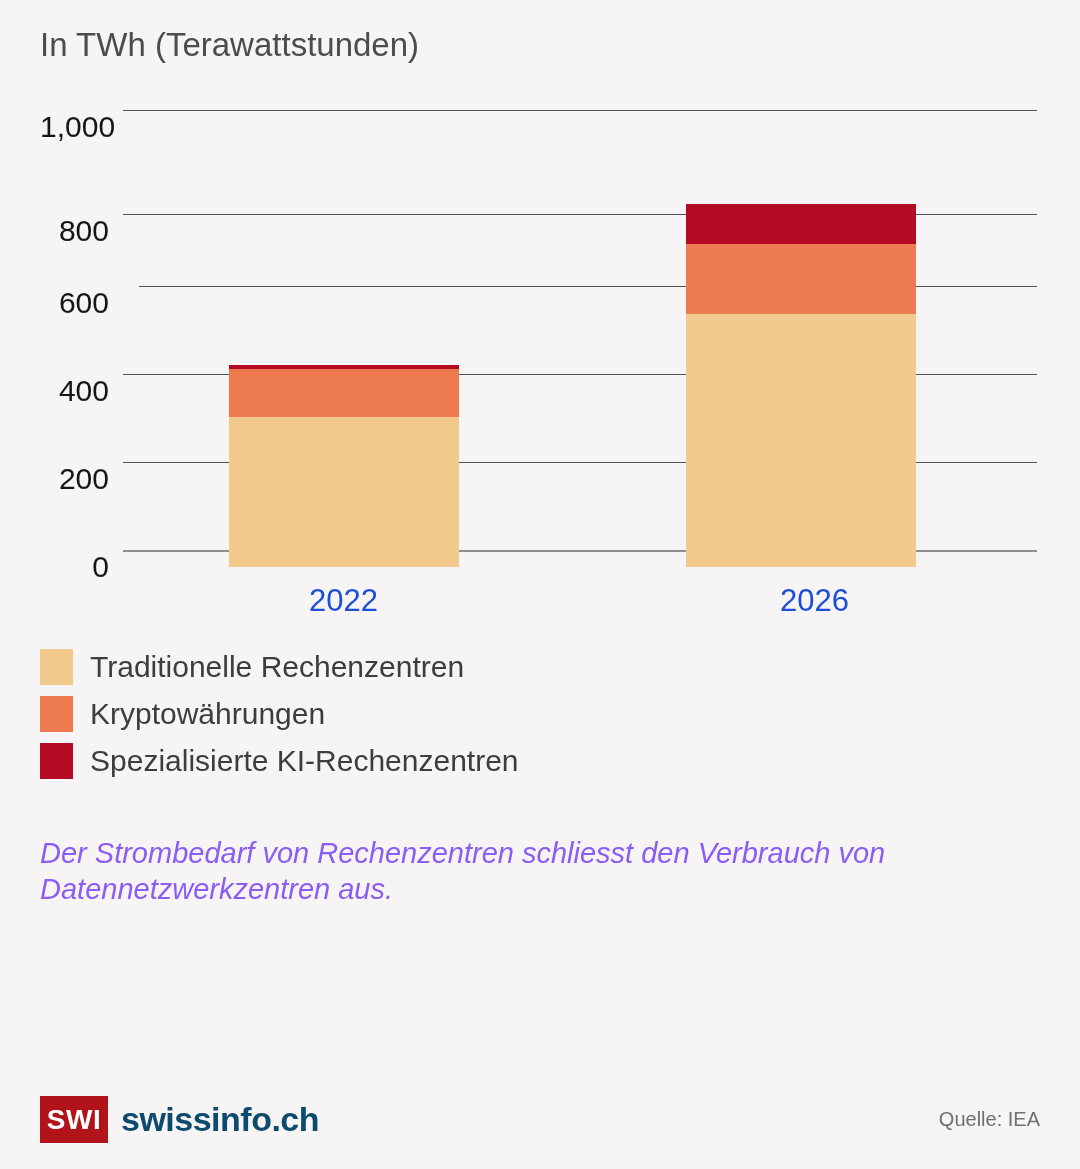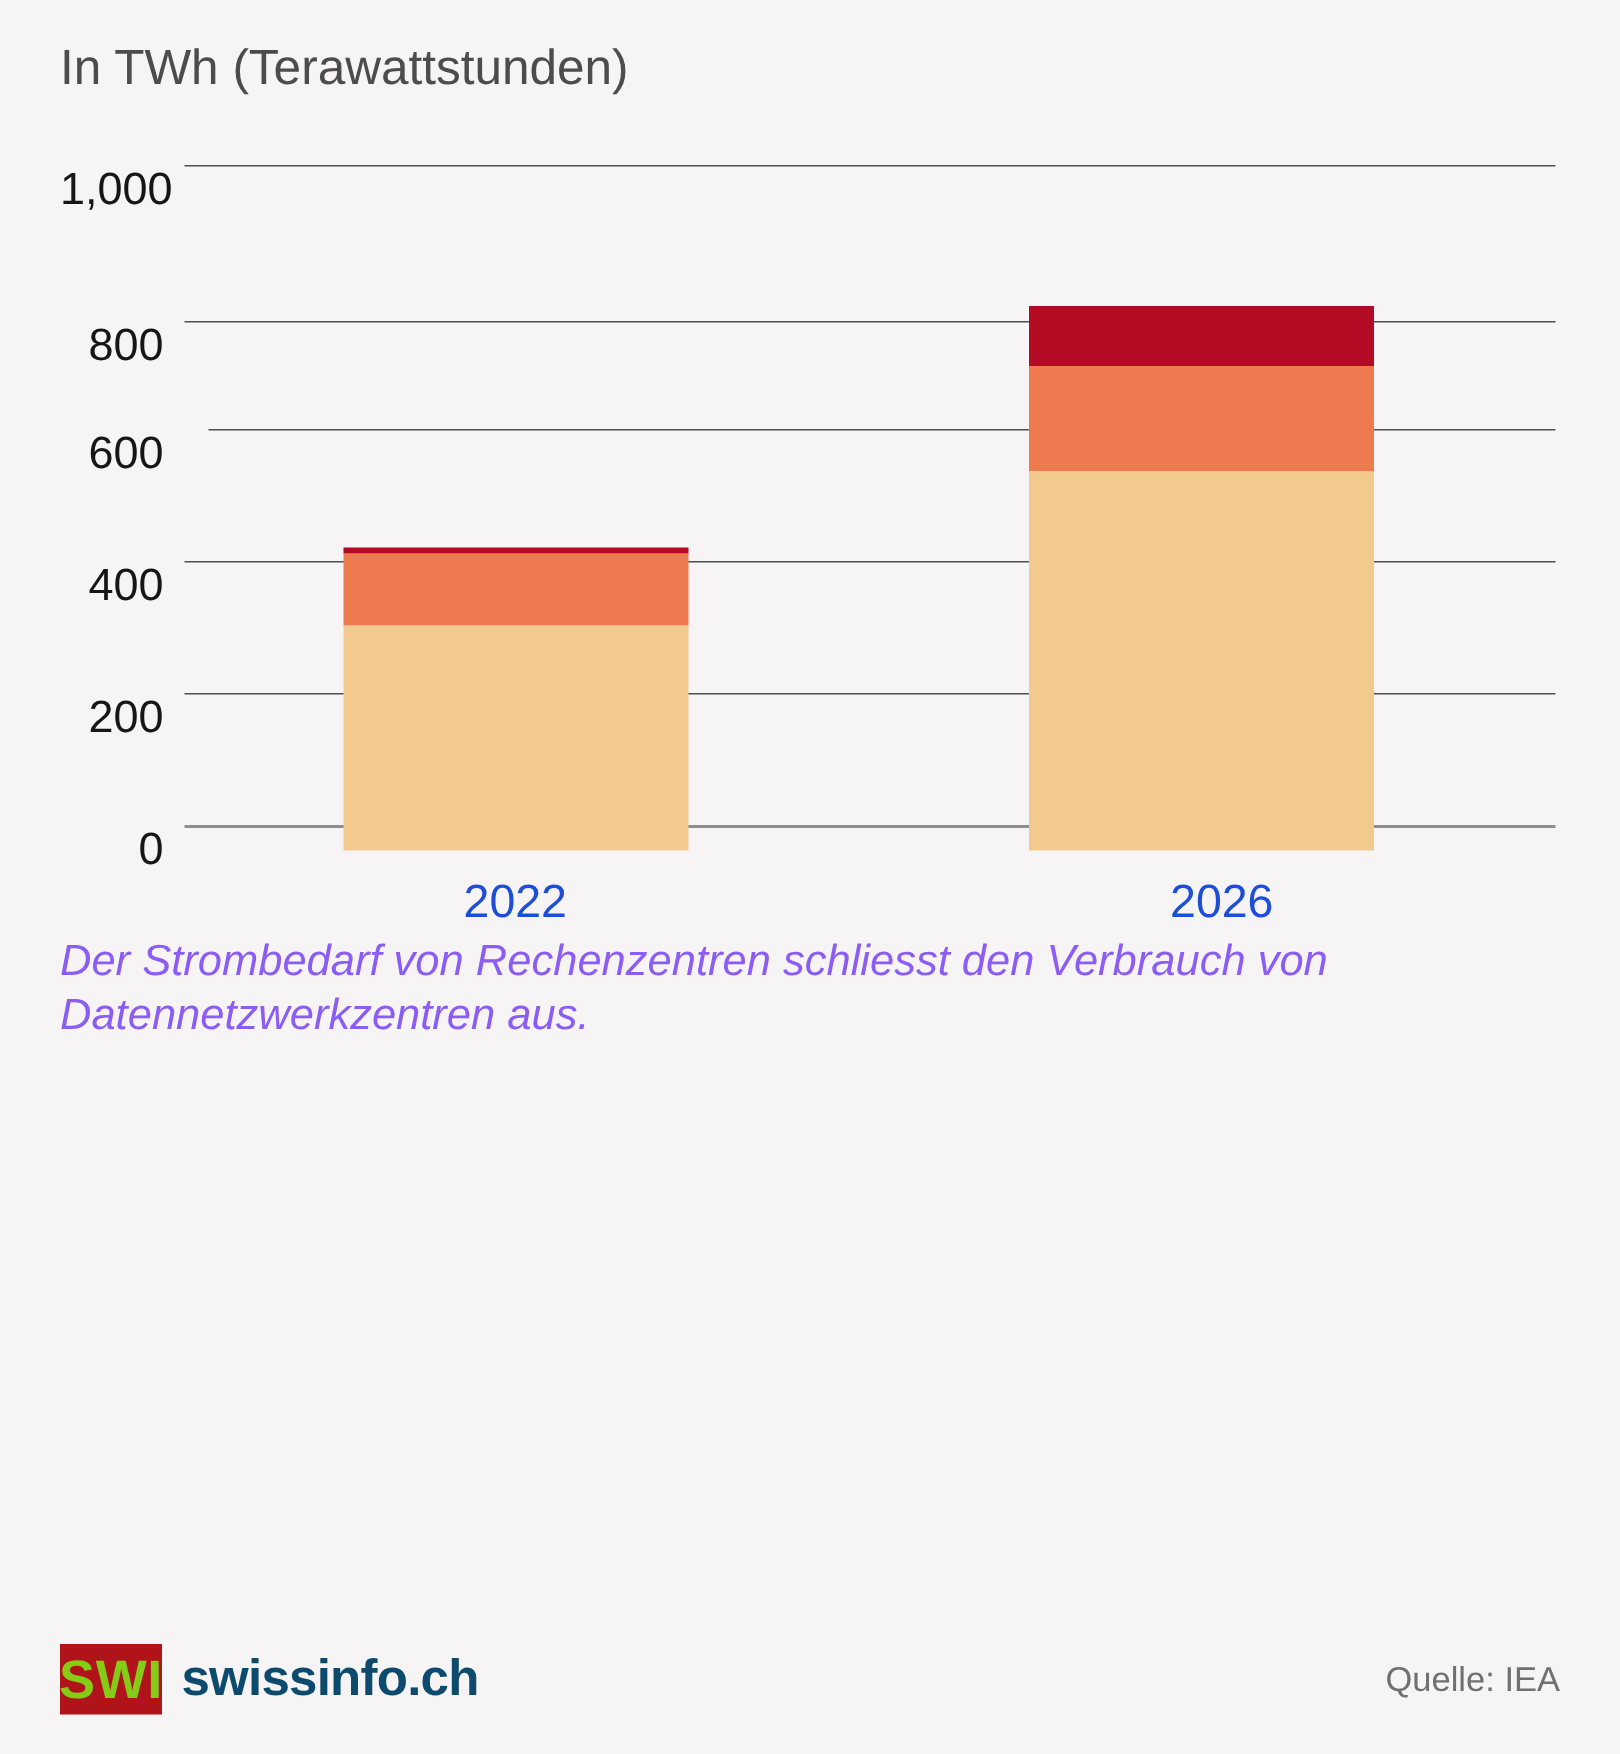--- a/index.html
+++ b/index.html
@@ -133,34 +133,34 @@
   .brand {
     display: flex;
     align-items: center;
   }
   .logo {
     width: 68px;
     height: 47px;
     display: flex;
     align-items: center;
     justify-content: center;
-    color: #84cc16;
-    font-size: 36px;
+    color: #ffffff;
+    font-size: 28px;
     font-weight: 700;
     letter-spacing: 0.5px;
   }
   .brandname {
     margin-left: 13px;
     font-size: 34px;
     font-weight: 700;
     letter-spacing: -0.5px;
     color: #0c4a6e;
   }
   .source {
-    font-size: 23px;
+    font-size: 20px;
     color: #707070;
   }
 </style>
 </head>
 <body>
 
 <div class="page">
 
   <p class="subtitle">In TWh (Terawattstunden)</p>
 
@@ -196,20 +196,34 @@
         <div class="bar-seg" style="left: 105.5px; width: 230px; bottom: 149.6px; height: 48.4px; background: rgb(238, 122, 80);"></div>
         <div class="bar-seg" style="left: 105.5px; width: 230px; bottom: 198px; height: 4.4px; background: rgb(179, 11, 35);"></div>
         <div class="bar-seg" style="left: 562.5px; width: 230px; bottom: 0px; height: 253px; background: rgb(242, 202, 142);"></div>
         <div class="bar-seg" style="left: 562.5px; width: 230px; bottom: 253px; height: 70.4px; background: rgb(238, 122, 80);"></div>
         <div class="bar-seg" style="left: 562.5px; width: 230px; bottom: 323.4px; height: 39.6px; background: rgb(179, 11, 35);"></div>
       </div>
   <span class="x-label" style="left: 303.5px;">2022</span>
       <span class="x-label" style="left: 760.5px; margin-left: 14px;">2026</span>
     </section>
 
+  <ul class="legend">
+      <li>
+        <span class="swatch" style="background: rgb(242, 202, 142);"></span>
+        <span class="legend-label">Traditionelle Rechenzentren</span>
+      </li>
+      <li>
+        <span class="swatch" style="background: rgb(238, 122, 80);"></span>
+        <span class="legend-label">Kryptowährungen</span>
+      </li>
+      <li>
+        <span class="swatch" style="background: rgb(179, 11, 35);"></span>
+        <span class="legend-label">Spezialisierte KI-Rechenzentren</span>
+      </li>
+    </ul>
 
   <p class="footnote">Der Strombedarf von Rechenzentren schliesst den Verbrauch von Datennetzwerkzentren aus.</p>
 
   <footer class="footer">
     <div class="brand">
       <div class="logo" style="background: rgb(176, 19, 26);">SWI</div>
       <span class="brandname">swissinfo.ch</span>
     </div>
     <span class="source">Quelle: IEA</span>
   </footer>

